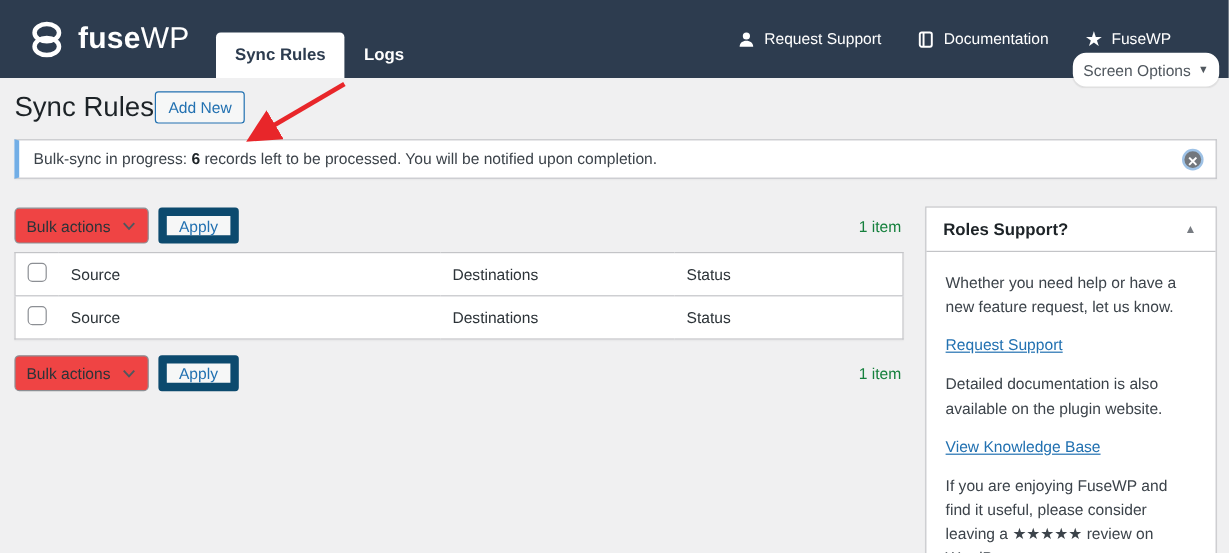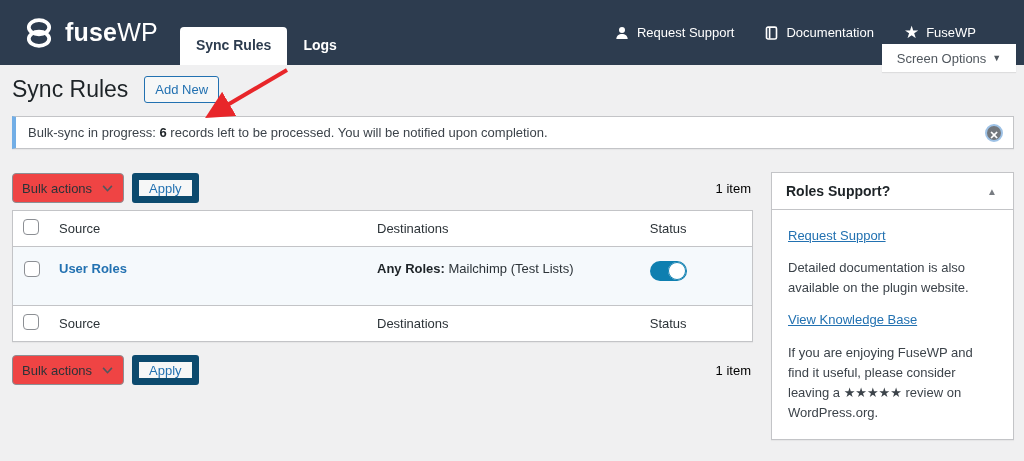--- a/index.html
+++ b/index.html
@@ -26,53 +26,54 @@
     font-size:14px; font-weight:600; color:#fff; padding:10px 16px 12px;
     cursor:pointer; border-radius:4px 4px 0 0;
   }
   .tab.active { background:#fff; color:#2d3c4f; }
   .topnav { margin-left:auto; display:flex; align-items:center; gap:30px; padding-right:48px; }
   .topnav .navitem { display:flex; align-items:center; gap:7px; color:#fff; font-size:13px; cursor:pointer; }
   .topnav svg { display:block; }
   .star-glyph { color:#fff; font-size:17px; line-height:1; }
   
   .screen-options {
-    position:absolute; top:44px; right:8px; width:134px; height:28px;
+    position:absolute; top:44px; right:8px; width:122px; height:28px;
     background:#fff; display:flex; align-items:center; justify-content:center;
     gap:6px; font-size:13px; color:#50575e; cursor:pointer; z-index:5;
     box-shadow:0 1px 1px rgba(0,0,0,.08);
+    border-radius:11px;
   }
   .screen-options .caret { font-size:9px; color:#50575e; }
   
   .wrap { padding:0 10px 0 12px; }
   .page-head { display:flex; align-items:center; margin-top:11px; }
   .page-title { font-size:23px; font-weight:400; color:#1d2327; }
   .btn-outline-blue {
-    margin-left:16px; background:#f6f7f7; border:1px solid #2271b1; color:#2271b1;
+    margin-left:1px; background:#f6f7f7; border:1px solid #2271b1; color:#2271b1;
     font-size:13px; padding:5px 10px; border-radius:3px; cursor:pointer;
     font-family:"Liberation Sans", sans-serif;
   }
   
   .notice {
     margin-top:13px; background:#fff; border:1px solid #c3c4c7; border-left:4px solid #72aee6;
     box-shadow:0 1px 1px rgba(0,0,0,.04); padding:9px 38px 9px 12px; font-size:13px;
     color:#3c434a; position:relative; display:flex; align-items:center; height:33px;
   }
   .notice b { color:#1d2327; }
   .dismiss {
     position:absolute; right:10px; top:7px; width:18px; height:18px; border-radius:50%;
     background:#72777d; color:#fff; font-size:11px; font-weight:700; line-height:18px;
     text-align:center; cursor:pointer; border:2px solid #9ec2e6;
   }
   
   .main { display:flex; align-items:flex-start; gap:18px; margin-top:23px; }
   .left-col { width:741px; }
   .toolbar { display:flex; align-items:center; height:32px; }
   .toolbar .spacer { flex:1; }
-  .item-count { font-size:13px; color:#000000; padding-right:2px; }
+  .item-count { font-size:13px; color:#15803d; padding-right:2px; }
   .select-fake {
     display:flex; align-items:center; gap:10px; background:#ef4444; border:1px solid #8c8f94;
     border-radius:4px; height:30px; padding:0 10px 0 9px; font-size:13px; color:#2c3338;
     cursor:pointer;
   }
   .btn-apply {
     margin-left:8px; background:#f6f7f7; border:7px solid #0c4a6e; color:#2271b1;
     font-size:13px; height:30px; padding:0 10px; border-radius:3px; cursor:pointer;
     font-family:"Liberation Sans", sans-serif;
   }
@@ -195,28 +196,20 @@
       </div>
 
       <table class="list">
         <tbody>
             <tr class="head-row">
           <th class="col-check"><span class="checkbox"></span></th>
           <th class="col-source">Source</th>
           <th class="col-dest">Destinations</th>
           <th class="col-status">Status</th>
         </tr>
-        <tr class="data-row">
-          <td class="col-check"><span class="checkbox"></span></td>
-          <td class="col-source"><a class="row-link">User Roles</a></td>
-          <td class="col-dest dest"><b>Any Roles:</b><span> Mailchimp (Test Lists)</span></td>
-          <td class="col-status">
-            <span class="toggle"><span class="knob"></span></span>
-          </td>
-        </tr>
         <tr class="foot-row">
           <th class="col-check"><span class="checkbox"></span></th>
           <th class="col-source">Source</th>
           <th class="col-dest">Destinations</th>
           <th class="col-status">Status</th>
         </tr>
       </tbody>
         </table>
 
       <div class="toolbar bottom">
@@ -232,20 +225,21 @@
       </div>
     </div>
 
     <div class="side-col">
       <div class="panel">
         <div class="panel-head">
           <span class="panel-title">Roles Support?</span>
           <span class="panel-collapse">▲</span>
         </div>
         <div class="panel-body">
+          <p>Whether you need help or have a new feature request, let us know.</p>
           <a>Request Support</a>
           <p>Detailed documentation is also available on the plugin website.</p>
           <a>View Knowledge Base</a>
           <p>If you are enjoying FuseWP and find it useful, please consider leaving a ★★★★★ review on WordPress.org.</p>
           
         </div>
       </div>
     </div>
   </div>
 </div>

